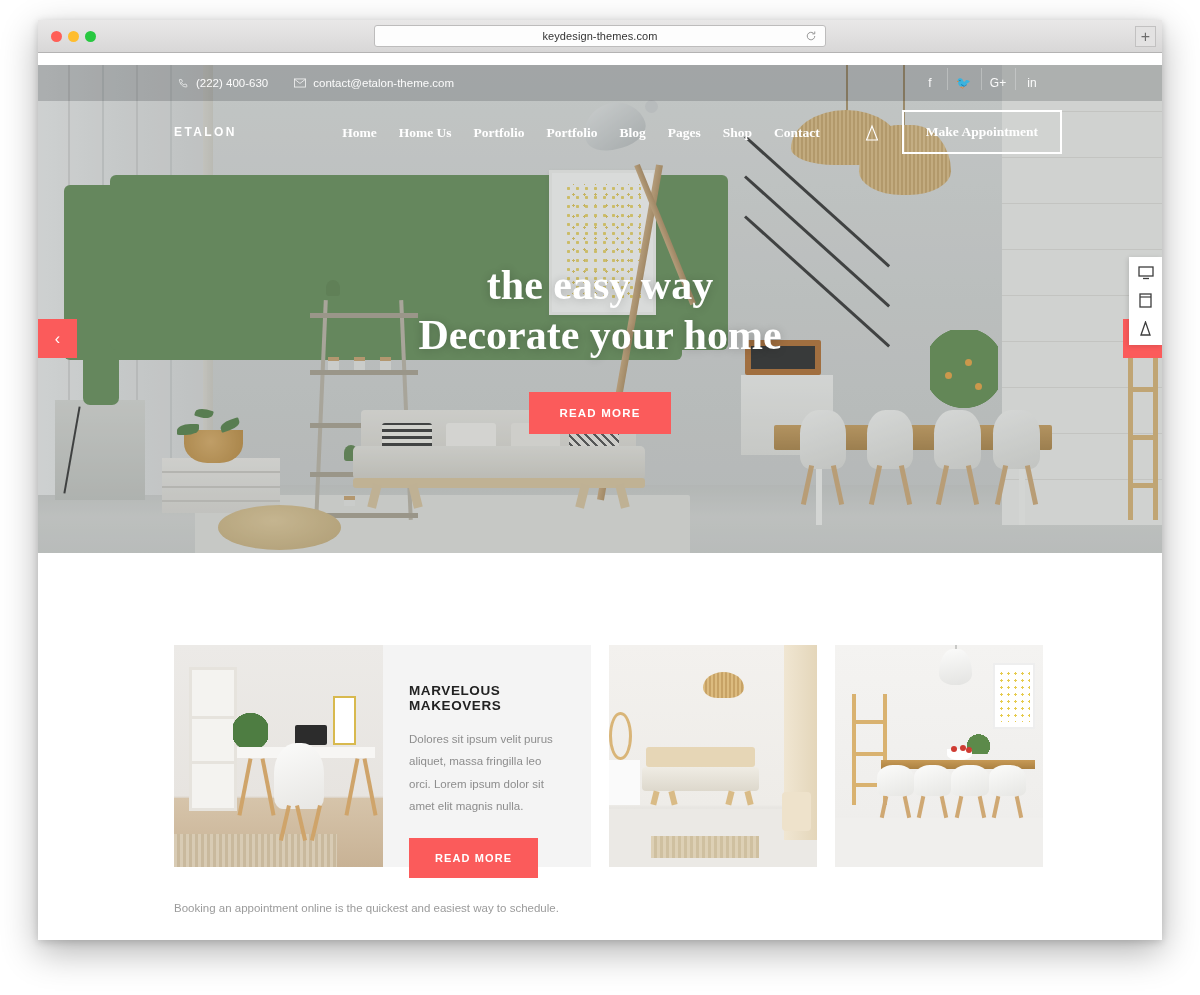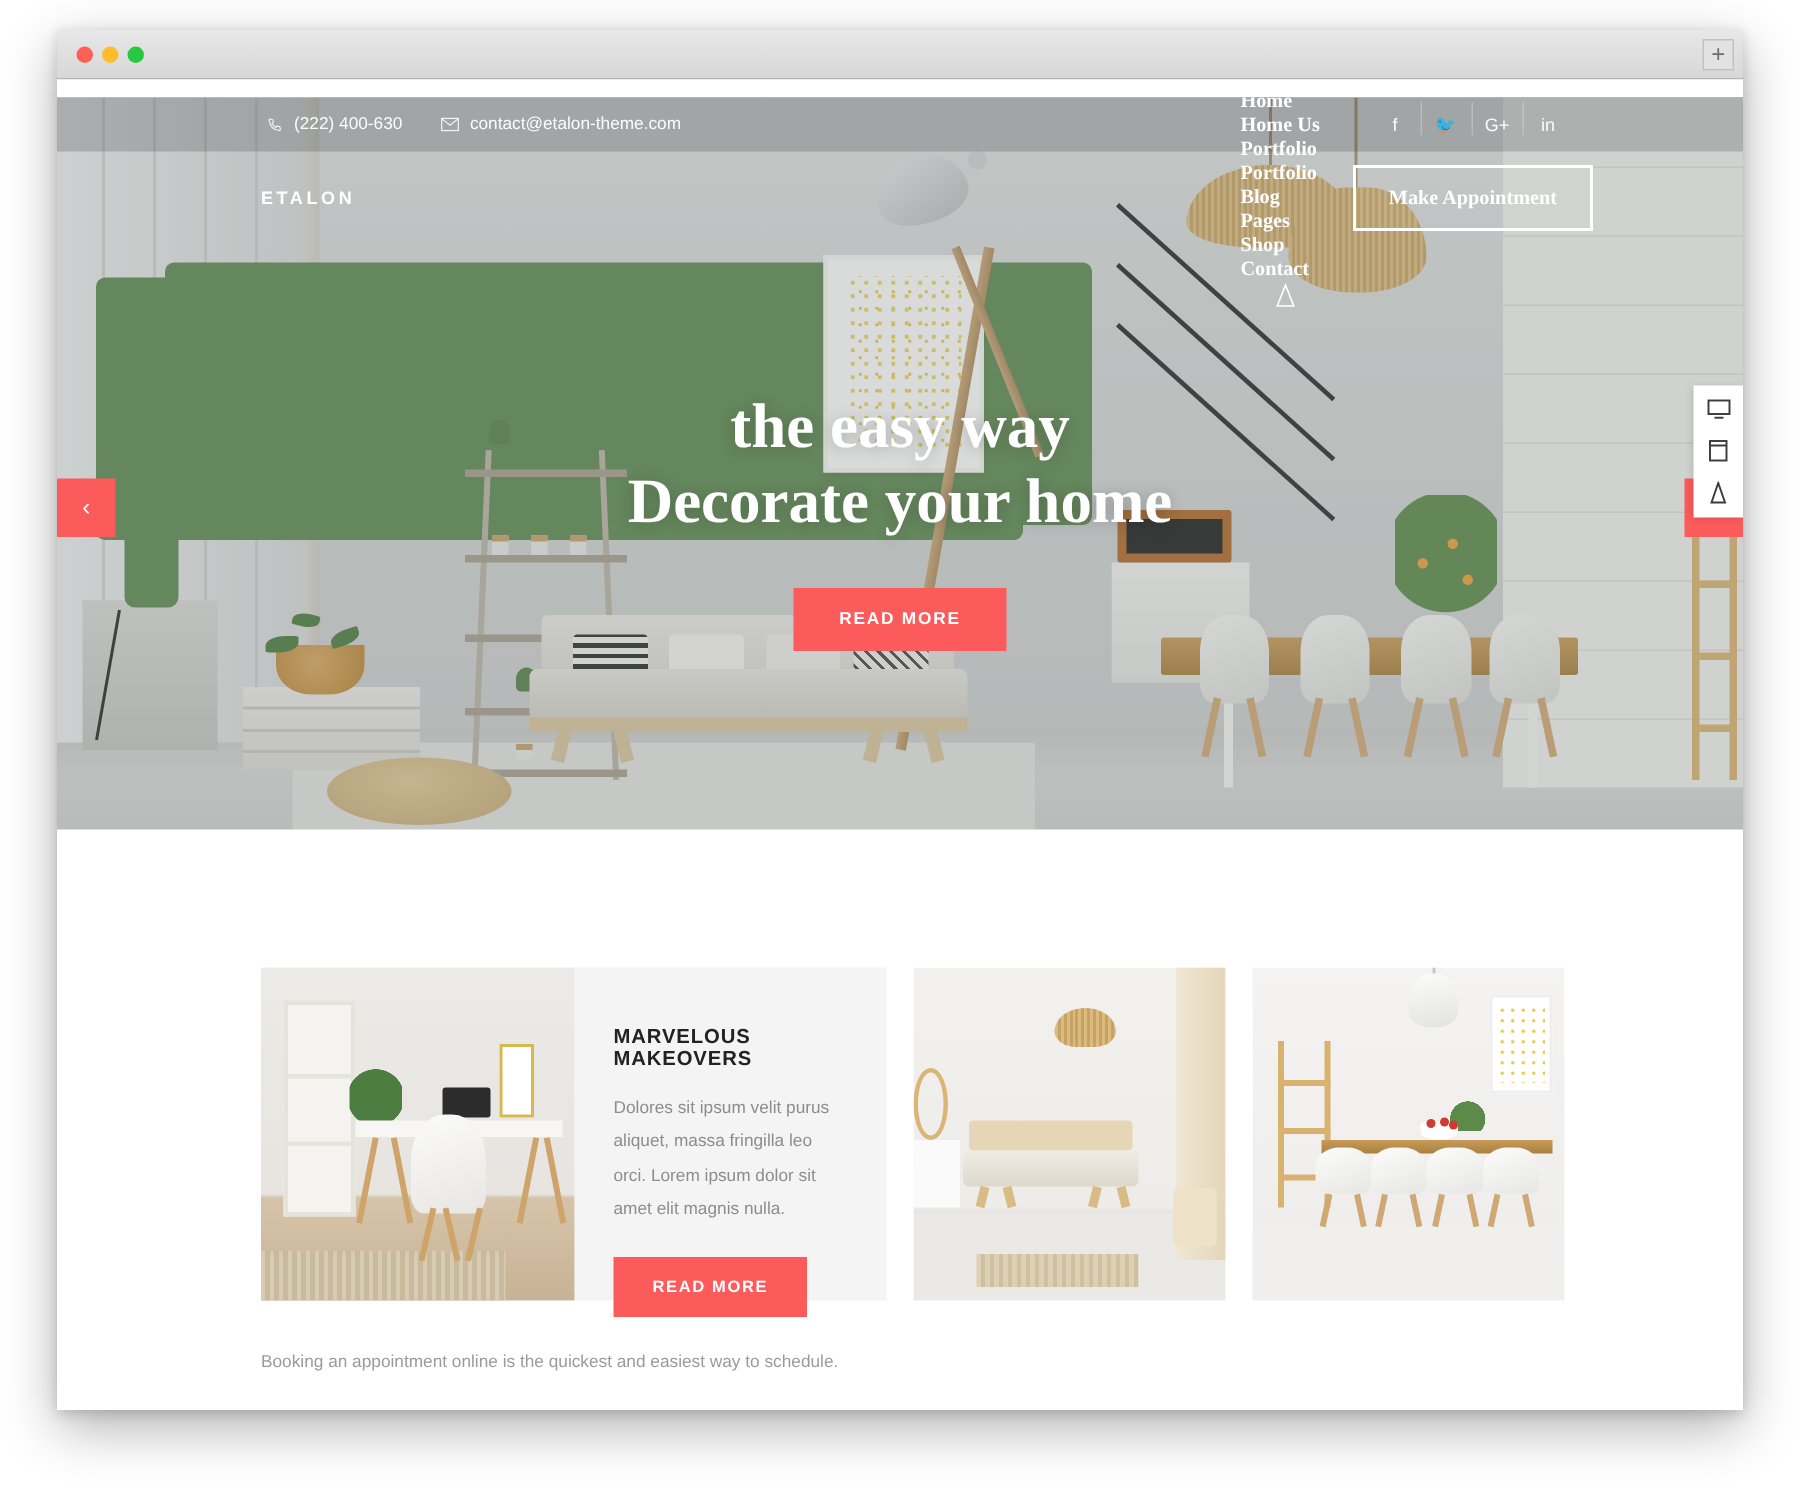--- a/index.html
+++ b/index.html
@@ -145,22 +145,22 @@
   .topbar-social { margin-left: auto; margin-right: 113px; display: flex; align-items: center; }
   .soc { width: 34px; text-align: center; font-size: 12px; opacity: .95; position: relative; }
   .soc + .soc:before { content:""; position:absolute; left:0; top:-8px; width:1px; height:22px; background: rgba(255,255,255,.28); }
 
   
   .navbar {
     position: absolute; left: 0; top: 36px; width: 100%; height: 62px;
     display: flex; align-items: center; color: #fff;
   }
   .brand { margin-left: 136px; font-size: 12px; font-weight: 700; letter-spacing: 2.4px; }
-  .nav-links { margin-left: auto; display: flex; align-items: flex-start; 
-               font-family: "Liberation Serif", serif; font-size: 13.5px; font-weight: 700; flex-direction: column; }
+  .nav-links { margin-left: auto; display: flex; align-items: flex-end; gap: 22px;
+               font-family: "Liberation Serif", serif; font-size: 13.5px; font-weight: 700; }
   .nav-links a { color: #fff; text-decoration: none; }
   .cart-icon { margin-left: 22px; width: 16px; height: 18px; }
   .appt-btn {
     margin-left: 22px; margin-right: 100px;
     padding: 12px 22px; border: 2px solid #fff; color: #fff;
     font-family: "Liberation Serif", serif; font-size: 13.5px; font-weight: 700;
     background: rgba(255,255,255,0.04);
   }
 
   
@@ -265,20 +265,27 @@
 </head>
 <body>
 
 <div class="browser-window">
 
   <div class="chrome-bar">
     <div class="traffic">
       <span class="dot red"></span>
       <span class="dot yellow"></span>
       <span class="dot green"></span>
+    </div>
+    <div class="url-bar">
+      <span class="url-text">keydesign-themes.com</span>
+      <svg class="reload-icon" viewBox="0 0 16 16">
+        <path d="M13 8a5 5 0 1 1-1.6-3.6" fill="none" stroke="currentColor" stroke-width="1.2"></path>
+        <path d="M13 2v3.2h-3.2" fill="none" stroke="currentColor" stroke-width="1.2"></path>
+      </svg>
     </div>
     <div class="newtab">+</div>
   </div>
 
   <div class="viewport">
 
     <div class="hero">
       <div class="hero-photo">
         <div class="rm-wall"></div>
         <div class="rm-floor"></div>

